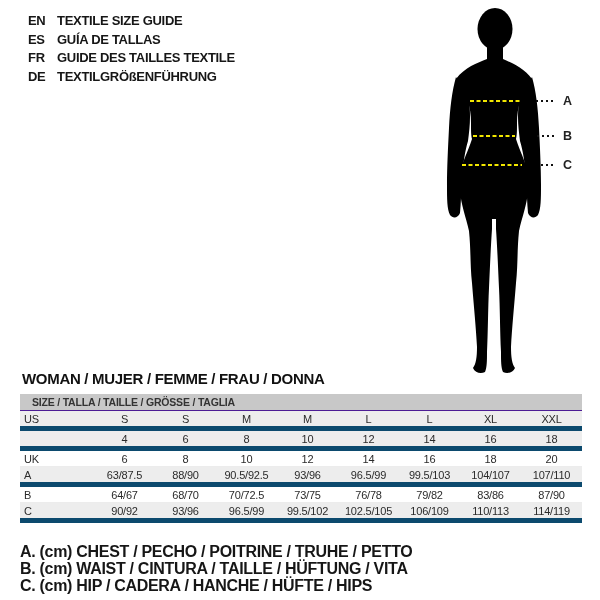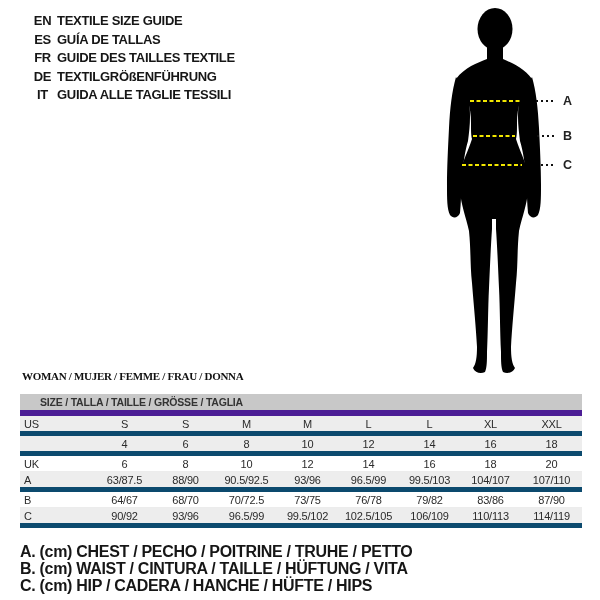--- a/index.html
+++ b/index.html
@@ -3,37 +3,37 @@
 <meta charset="utf-8">
 <style>
   html,body{margin:0;padding:0;background:#fff;}
   .canvas{position:relative;width:600px;height:600px;background:#ffffff;overflow:hidden;
           font-family:"Liberation Sans",sans-serif;color:#1a1a1a;}
 
   
   .lang-block{position:absolute;left:28px;top:12px;}
   .lang-row{display:flex;font-weight:bold;font-size:13px;line-height:18.6px;
             letter-spacing:-0.3px;color:#161616;white-space:nowrap;}
-  .lang-code{width:29px;flex:0 0 29px;text-align:center;}
+  .lang-code{width:29px;flex:0 0 29px;}
 
   
   .figure{position:absolute;left:425px;top:3px;width:175px;height:375px;}
   .figure svg{position:absolute;left:0;top:0;}
   .fig-label{position:absolute;left:138px;font-size:12.5px;font-weight:600;color:#222;
              line-height:14px;}
   .fig-label.a{top:91px;} .fig-label.b{top:126px;} .fig-label.c{top:155px;}
 
   
-  .section-title{position:absolute;left:22px;top:370px;font-size:11px;font-weight:bold;
-                 letter-spacing:-0.3px;color:#111;white-space:nowrap;font-family:Liberation Serif, serif;}
+  .section-title{position:absolute;left:22px;top:370px;font-size:15px;font-weight:bold;
+                 letter-spacing:-0.3px;color:#111;white-space:nowrap;}
 
   
   .table-wrap{position:absolute;left:20px;top:394px;width:562px;}
-  .table-head{height:16px;line-height:16px;background:#c8c8c8;border-bottom:6px solid #4c1d95;
-              font-size:10.5px;font-weight:bold;color:#333;padding-left:20px;
+  .table-head{height:16px;line-height:16px;background:#c8c8c8;border-bottom:1px solid #4c1d95;
+              font-size:10.5px;font-weight:bold;color:#333;padding-left:12px;
               letter-spacing:-0.2px;}
   table.sizes{width:562px;border-collapse:collapse;table-layout:fixed;}
   table.sizes td{height:15px;font-size:11px;letter-spacing:-0.2px;color:#2b2b2b;
                  text-align:center;padding:0;vertical-align:middle;}
   table.sizes td.lbl{text-align:left;padding-left:4px;}
   tr.w td{background:#ffffff;border-bottom:1px solid #ececec;}
   tr.g td{background:#ededed;border-bottom:5px solid #0c4a6e;}
 
   
   .legend{position:absolute;left:20px;top:543px;}
@@ -54,24 +54,20 @@
       <span class="lang-code">ES</span>
       <span class="lang-label">GUÍA DE TALLAS</span>
     </div>
     <div class="lang-row">
       <span class="lang-code">FR</span>
       <span class="lang-label">GUIDE DES TAILLES TEXTILE</span>
     </div>
     <div class="lang-row">
       <span class="lang-code">DE</span>
       <span class="lang-label">TEXTILGRÖßENFÜHRUNG</span>
-    </div>
-    <div class="lang-row">
-      <span class="lang-code">IT</span>
-      <span class="lang-label">GUIDA ALLE TAGLIE TESSILI</span>
     </div>
   </div>
 
   <div class="figure">
     <svg width="150" height="375" viewBox="0 0 150 375">
 
       <ellipse cx="70" cy="26" rx="17.5" ry="21" fill="#000"></ellipse>
 
       <path fill="#000" d="
         M62,40 L62,56

